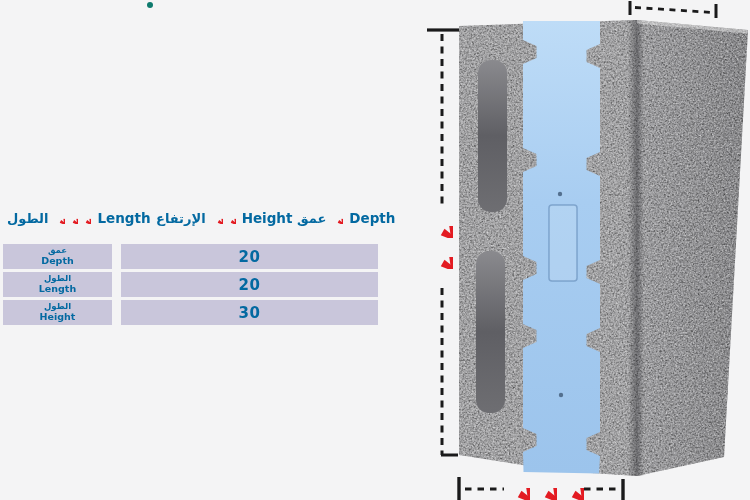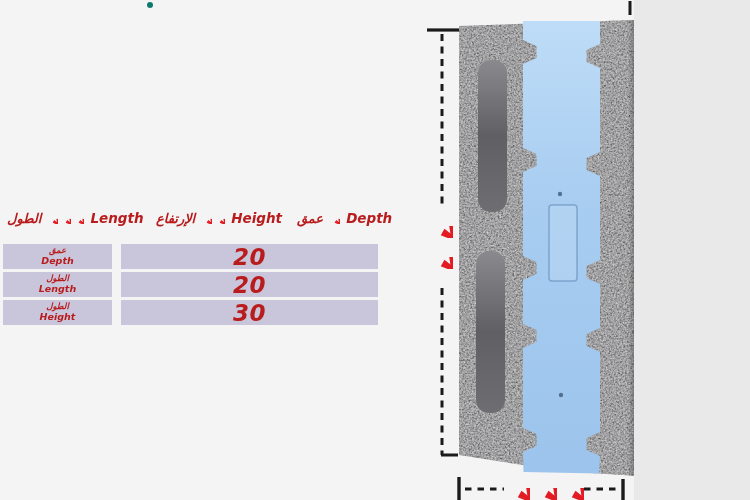--- a/index.html
+++ b/index.html
@@ -1,21 +1,20 @@
 <!DOCTYPE html>
 <html><head>
 <meta charset="utf-8">
 <style>
   html,body{margin:0;padding:0;background:#e9e9ea;}
   .page{
-    position:relative;width:634px;height:500px;overflow:hidden;
+    position:relative;width:750px;height:500px;overflow:hidden;
     background:#f4f4f5;
     font-family:"DejaVu Sans","Liberation Sans",sans-serif;
-    color:#b91c1c;
-    font-style:italic;
+    color:#0369a1;
   }
   
   .teal-dot{position:absolute;left:147px;top:2px;width:6px;height:6px;border-radius:50%;background:#0e7a6d;}
 
   
   .legend-item{
     position:absolute;top:206px;height:24px;
     display:flex;align-items:center;gap:6px;
     font-weight:bold;font-size:13.5px;white-space:nowrap;
   }
@@ -26,21 +25,21 @@
   
   .cell{position:absolute;height:25px;background:#c9c6db;}
   .label-cell{
     left:3px;width:109px;display:flex;flex-direction:column;
     justify-content:center;align-items:center;line-height:1.12;font-weight:bold;
   }
   .label-cell .ar{font-size:8.5px;direction:rtl;}
   .label-cell .en{font-size:9.5px;}
   .value-cell{
     left:121px;width:257px;display:flex;align-items:center;justify-content:center;
-    font-size:23px;font-weight:bold;letter-spacing:.5px;
+    font-size:15px;font-weight:bold;letter-spacing:.5px;
   }
   .row1{top:244px;} .row2{top:272px;} .row3{top:300px;}
 
   
   .block-svg{position:absolute;left:0;top:0;width:750px;height:500px;}
 
   
   .dim-marker{position:absolute;display:flex;color:#e31b22;}
   .dim-marker svg{width:25px;height:25px;display:block;}
   .marker-height{left:428px;top:213px;flex-direction:column;gap:6px;}

